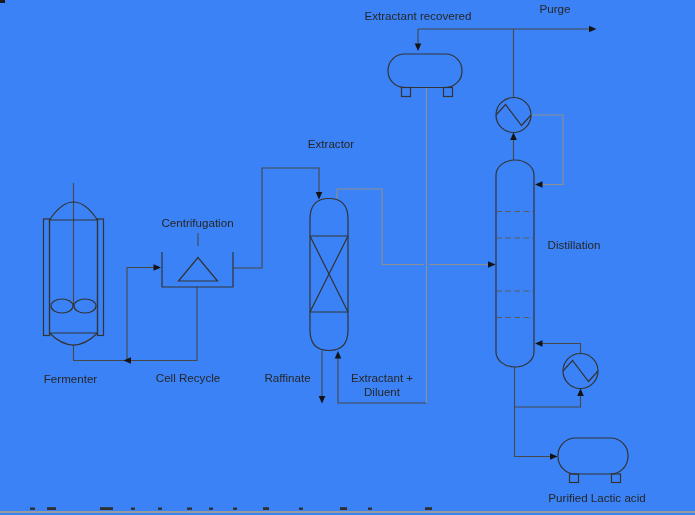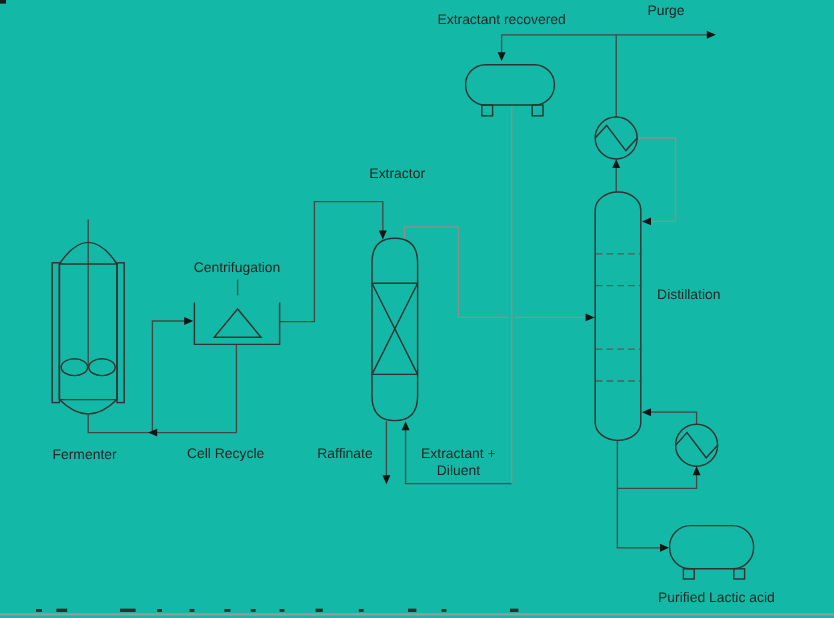--- a/index.html
+++ b/index.html
@@ -1,16 +1,16 @@
 <!DOCTYPE html>
 <html><head>
 <meta charset="utf-8">
 <style>
   html,body{margin:0;padding:0;background:#fff;}
-  .page{position:relative;width:695px;height:515px;background:#14b8a6;overflow:hidden;
+  .page{position:relative;width:695px;height:515px;background:#3b82f6;overflow:hidden;
         font-family:"Liberation Sans","DejaVu Sans",sans-serif;}
   svg{position:absolute;left:0;top:0;display:block;}
   text{font-family:"Liberation Sans","DejaVu Sans",sans-serif;font-size:11.6px;}
 </style>
 </head>
 <body>
 
 <div class="page">
 <svg width="695" height="515" viewBox="0 0 695 515">
 

